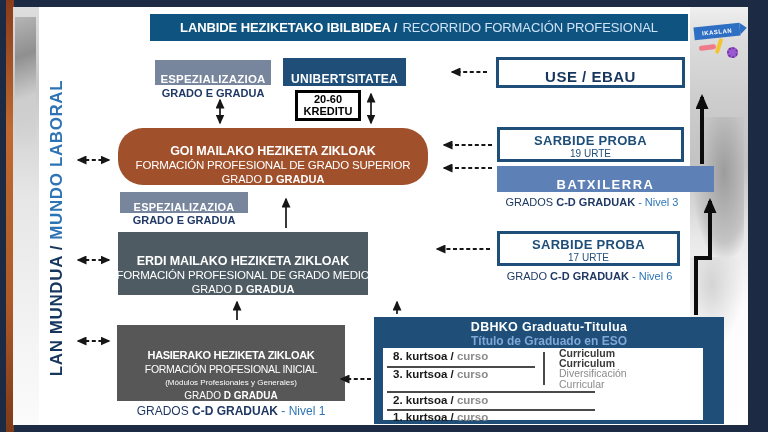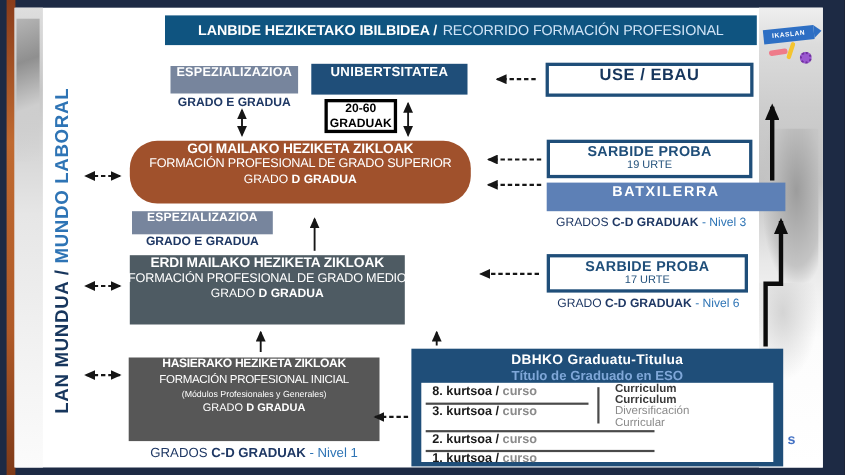--- a/index.html
+++ b/index.html
@@ -27,28 +27,28 @@
   .headerband{position:absolute;left:150px;top:14px;width:538px;height:27px;background:var(--header);
     display:flex;align-items:center;justify-content:center;font-size:13px;white-space:nowrap;letter-spacing:-0.1px;}
   .headerband .hb{color:#ffffff;font-weight:bold;}
   .headerband .hr{color:#cfe3f6;margin-left:5px;}
 
   .sidelabel{position:absolute;left:57px;top:228px;transform:translate(-50%,-50%) rotate(-90deg);
     white-space:nowrap;font-weight:bold;font-size:17px;letter-spacing:0.6px;}
   .sidelabel .eu,.sidelabel .sep{color:#17365d;}
   .sidelabel .es{color:var(--lblue);}
 
-  .box{position:absolute;display:flex;flex-direction:column;align-items:center;justify-content:flex-start;
+  .box{position:absolute;display:flex;flex-direction:column;align-items:center;justify-content:flex-end;
     text-align:center;box-sizing:border-box;}
   .nowrap{white-space:nowrap;}
 
   #esp1{left:155px;top:60px;width:116px;height:25px;background:var(--steel);color:#fff;
     font-weight:bold;font-size:11.5px;letter-spacing:0.2px;}
   #esp1sub{left:148px;top:87px;width:130px;font-size:11px;color:var(--ntext);font-weight:bold;}
-  #uni{left:283px;top:58px;width:142px;height:28px;background:var(--dblue);color:#fff;
+  #uni{left:283px;top:58px;width:123px;height:28px;background:var(--dblue);color:#fff;
     font-weight:bold;font-size:12px;letter-spacing:0.3px;}
   #kreditu{left:295px;top:90px;width:66px;height:31px;background:#fff;border:3px solid #000;
     color:#000;font-weight:bold;font-size:11px;line-height:1.15;}
   #useebau{left:496px;top:57px;width:189px;height:31px;background:#fff;border:3px solid var(--dblue);
     color:#17365d;font-weight:bold;font-size:15px;letter-spacing:0.5px;}
 
   #goi{left:118px;top:128px;width:310px;height:57px;background:var(--rust);color:#fff;border-radius:25px;}
   #erdi{left:118px;top:232px;width:250px;height:63px;background:var(--slate);color:#fff;}
   .bigl1{font-weight:bold;font-size:12.5px;letter-spacing:-0.1px;}
   .bigl2{font-size:11.5px;letter-spacing:-0.2px;margin-top:1px;}
@@ -76,21 +76,21 @@
   #esp2{left:120px;top:192px;width:128px;height:21px;background:var(--steel);color:#fff;
     font-weight:bold;font-size:11px;letter-spacing:0.2px;}
   #esp2sub{left:116px;top:214px;width:136px;font-size:11px;color:var(--ntext);font-weight:bold;}
 
   #hasierako{left:117px;top:325px;width:228px;height:76px;background:var(--gray);color:#fff;}
   .h1{font-weight:bold;font-size:11px;letter-spacing:-0.3px;}
   .h2{font-size:10.5px;letter-spacing:-0.3px;margin-top:2px;}
   .h3{font-size:8px;margin-top:3px;}
   .h4{font-size:10px;margin-top:3px;}
 
-  #dbhko{position:absolute;left:374px;top:317px;width:338px;height:107px;background:var(--dblue);}
+  #dbhko{position:absolute;left:374px;top:317px;width:338px;height:107px;background:var(--dblue);padding-left:12px;}
   .dbhkoTitle{position:absolute;left:0;right:0;top:3px;text-align:center;color:#fff;
     font-weight:bold;font-size:12.5px;letter-spacing:0.3px;}
   .dbhkoSub{position:absolute;left:0;right:0;top:17px;text-align:center;color:#7fa7d8;
     font-weight:bold;font-size:12px;}
   .dbhkoInner{position:absolute;left:9px;top:31px;width:320px;height:72px;background:#fff;}
   .course{position:absolute;white-space:nowrap;font-size:11.5px;}
   .course .cb{font-weight:bold;color:#1a1a1a;}
   .course .cl{color:#8b8b8b;font-weight:bold;}
   .uline{position:absolute;border-top:2px solid #4a4a4a;}
   .vdiv{position:absolute;left:160px;top:4px;width:2px;height:33px;background:#4a4a4a;}
@@ -147,21 +147,21 @@
     <span class="nowrap">ESPEZIALIZAZIOA</span>
   </div>
   <div class="box" id="esp1sub">
     <span class="nowrap"><span>GRADO </span><span>E GRADUA</span></span>
   </div>
   <div class="box" id="uni">
     <span class="nowrap">UNIBERTSITATEA</span>
   </div>
   <div class="box" id="kreditu">
     <span>20-60</span>
-    <span>GRADUAK</span>
+    <span>KREDITU</span>
   </div>
   <div class="box" id="useebau">
     <span class="nowrap">USE / EBAU</span>
   </div>
 
   <div class="box" id="goi">
     <span class="bigl1 nowrap">GOI MAILAKO HEZIKETA ZIKLOAK</span>
     <span class="bigl2 nowrap">FORMACIÓN PROFESIONAL DE GRADO SUPERIOR</span>
     <span class="bigl3 nowrap"><span class="wpre">GRADO </span><span class="wbld">D GRADUA</span></span>
   </div>

